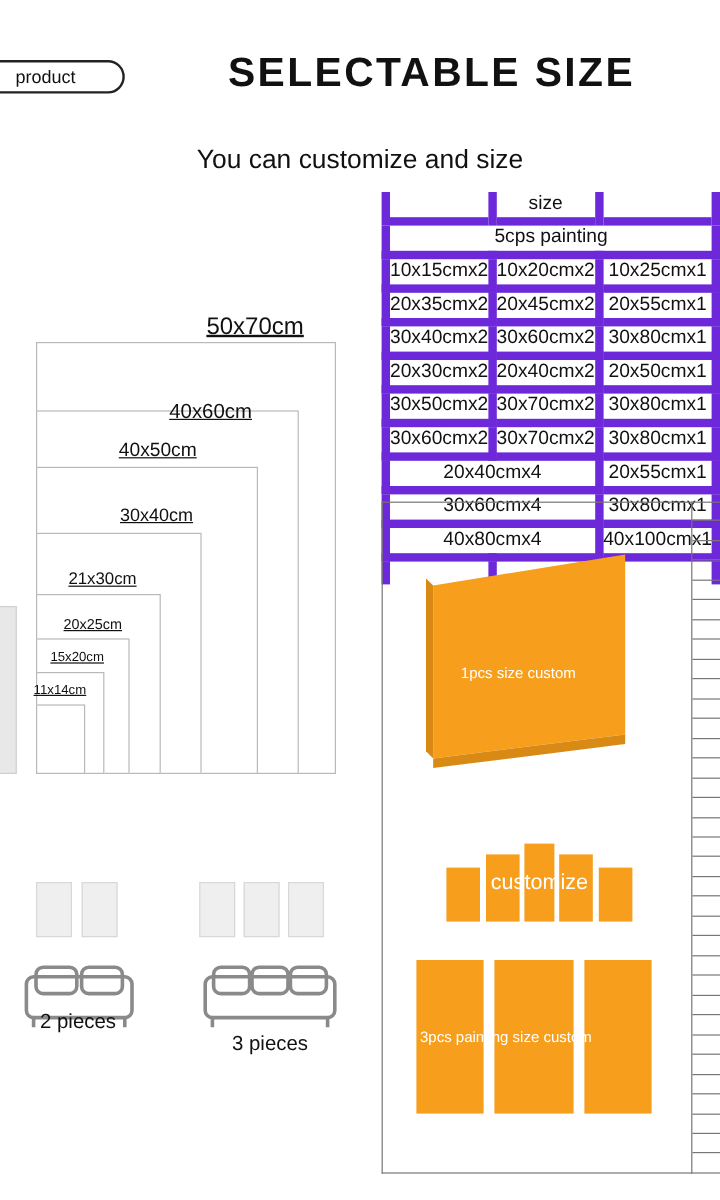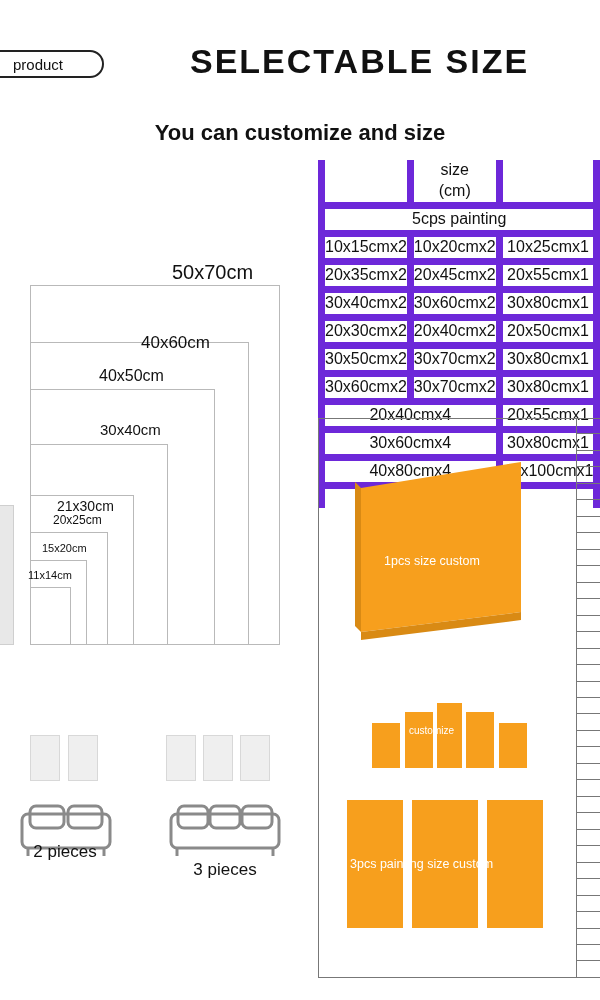--- a/index.html
+++ b/index.html
@@ -34,35 +34,36 @@
     font-weight: bold;
     letter-spacing: 2px;
     color: #111;
     white-space: nowrap;
   }
   .sub-title {
     position: absolute;
     left: 0; right: 0; top: 120px;
     text-align: center;
     font-size: 22px;
-    font-weight: bold;
+    font-weight: normal;
     color: #111;
   }
 
   
   .nest-wrap { position: absolute; left: 0; top: 255px; width: 320px; height: 420px; }
   .nest-box {
     position: absolute;
     border: 1px solid #b9b9b9;
     background: #ffffff;
   }
   .nest-label {
     position: absolute;
     color: #111;
     white-space: nowrap;
+    text-decoration: underline;
   }
   .gray-strip {
     position: absolute;
     left: -14px; top: 250px;
     width: 28px; height: 140px;
     background: #e8e8e8;
     border: 1px solid #cfcfcf;
   }
 
   
@@ -147,21 +148,21 @@
     <div class="nest-box" style="left:30px; top:189px; width:138px; height:201px;"></div>
     <div class="nest-box" style="left:30px; top:240px; width:104px; height:150px;"></div>
     <div class="nest-box" style="left:30px; top:277px; width:78px; height:113px;"></div>
     <div class="nest-box" style="left:30px; top:305px; width:57px; height:85px;"></div>
     <div class="nest-box" style="left:30px; top:332px; width:41px; height:58px;"></div>
 
     <div class="nest-label" style="left:172px; top:6px; font-size:20px;">50x70cm</div>
     <div class="nest-label" style="left:141px; top:78px; font-size:17px;">40x60cm</div>
     <div class="nest-label" style="left:99px; top:112px; font-size:16px;">40x50cm</div>
     <div class="nest-label" style="left:100px; top:166px; font-size:15px;">30x40cm</div>
-    <div class="nest-label" style="left:57px; top:219px; font-size:14px;margin-top:24px;">21x30cm</div>
+    <div class="nest-label" style="left:57px; top:219px; font-size:14px;">21x30cm</div>
     <div class="nest-label" style="left:53px; top:258px; font-size:12px;">20x25cm</div>
     <div class="nest-label" style="left:42px; top:287px; font-size:11px;">15x20cm</div>
     <div class="nest-label" style="left:28px; top:314px; font-size:11px;">11x14cm</div>
   </div>
 
   <div class="panel" style="left:30px; top:735px; width:30px; height:46px;"></div>
   <div class="panel" style="left:68px; top:735px; width:30px; height:46px;"></div>
   <svg class="sofa" style="left:16px; top:800px;" width="100" height="60" viewBox="0 0 100 60">
     <g fill="none" stroke="#8a8a8a" stroke-width="3">
       <rect x="6" y="14" width="88" height="34" rx="6"></rect>
@@ -190,25 +191,20 @@
 
   <div class="table-wrap">
     <table class="sizes">
       <tbody>
         <tr>
           <td class="nb-left" style="border-top:none; border-bottom:none;"></td>
           <td style="border-top:none; border-bottom:none;">size</td>
           <td class="nb-right" style="border-top:none; border-bottom:none;"></td>
         </tr>
         <tr>
-          <td class="nb-left" style="border-top:none;"></td>
-          <td style="border-top:none;">(cm)</td>
-          <td class="nb-right" style="border-top:none;"></td>
-        </tr>
-        <tr>
           <td colspan="3">5cps painting</td>
         </tr>
         <tr>
           <td>10x15cmx2</td>
           <td>10x20cmx2</td>
           <td>10x25cmx1</td>
         </tr>
         <tr>
           <td>20x35cmx2</td>
           <td>20x45cmx2</td>
@@ -297,20 +293,20 @@
     <polygon points="8,28 8,172 2,166 2,22" fill="#d98a14"></polygon>
     <polygon points="8,172 168,152 168,160 8,180" fill="#d98a14"></polygon>
   </svg>
   <div class="orange-txt" style="left:384px; top:554px; font-size:12.5px;">1pcs size custom</div>
 
   <div class="orange" style="left:372px; top:723px; width:28px; height:45px;"></div>
   <div class="orange" style="left:405px; top:712px; width:28px; height:56px;"></div>
   <div class="orange" style="left:437px; top:703px; width:25px; height:65px;"></div>
   <div class="orange" style="left:466px; top:712px; width:28px; height:56px;"></div>
   <div class="orange" style="left:499px; top:723px; width:28px; height:45px;"></div>
-  <div class="orange-txt" style="left:409px; top:725px; font-size:10px;">customize</div>
+  <div class="orange-txt" style="left:409px; top:725px; font-size:18px;">customize</div>
 
   <div class="orange" style="left:347px; top:800px; width:56px; height:128px;"></div>
   <div class="orange" style="left:412px; top:800px; width:66px; height:128px;"></div>
   <div class="orange" style="left:487px; top:800px; width:56px; height:128px;"></div>
   <div class="orange-txt" style="left:350px; top:857px; font-size:12.5px;">3pcs painting size custom</div>
 
 </div>
 
 </body></html>

